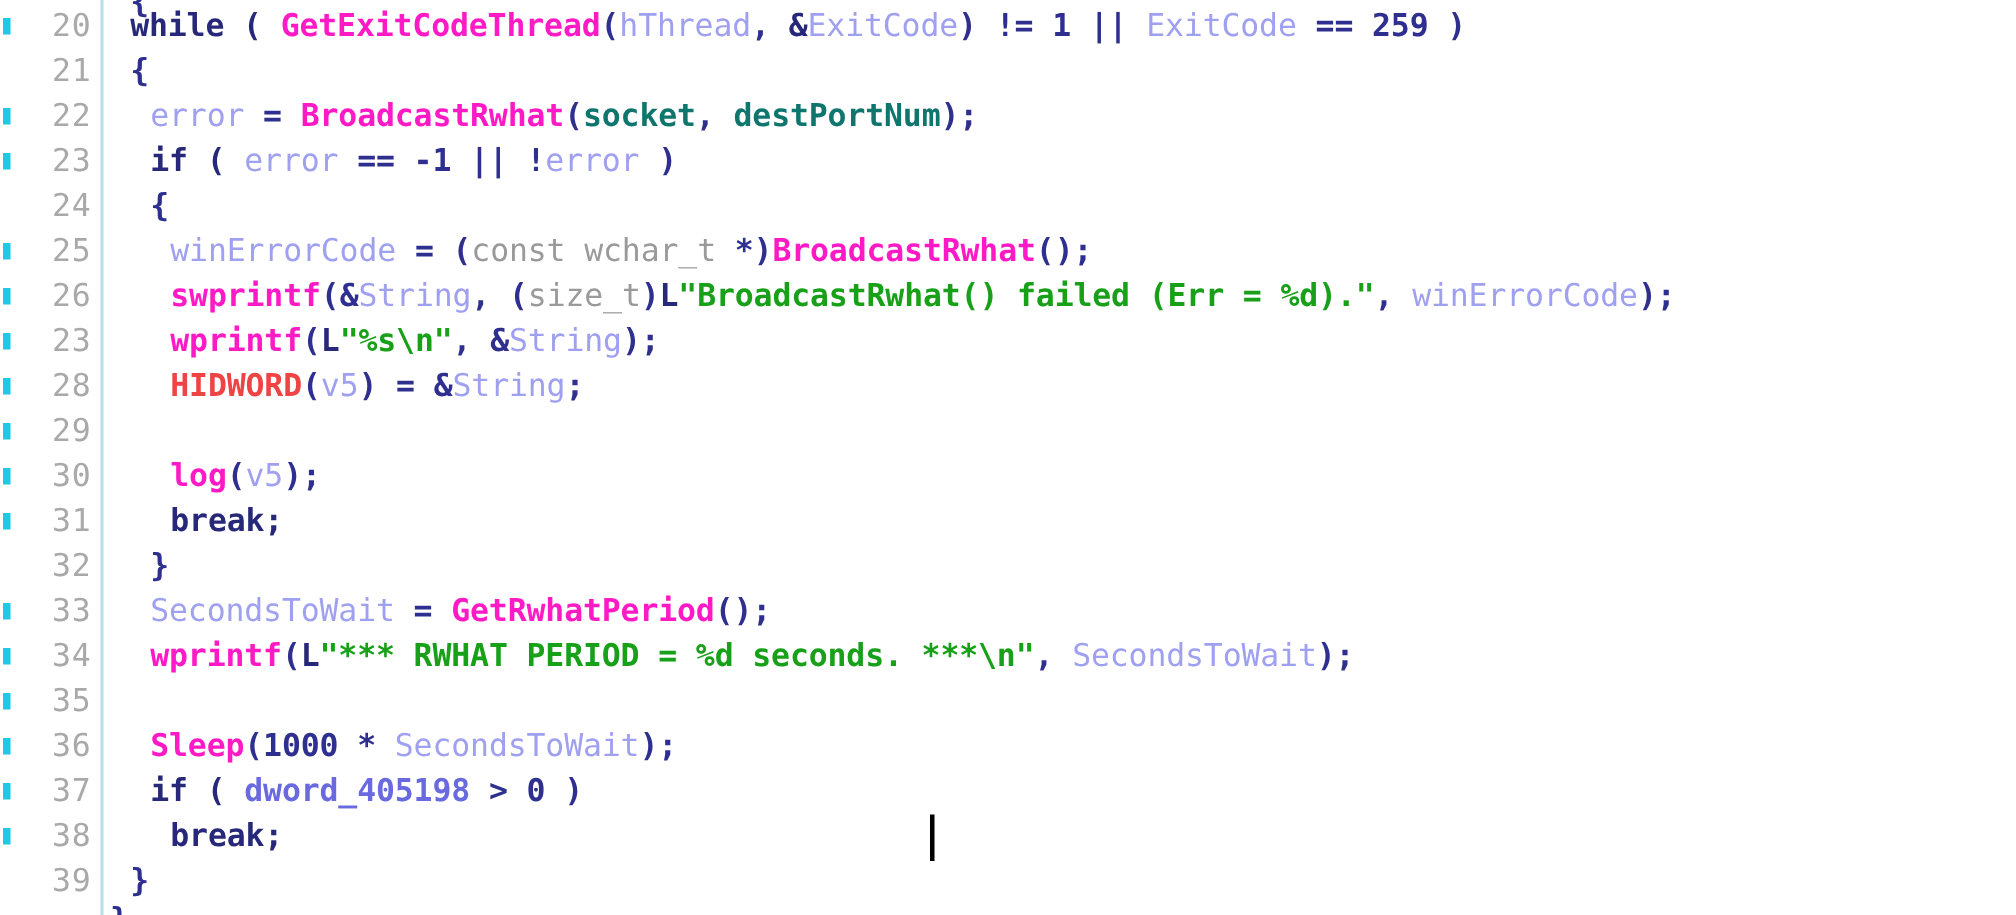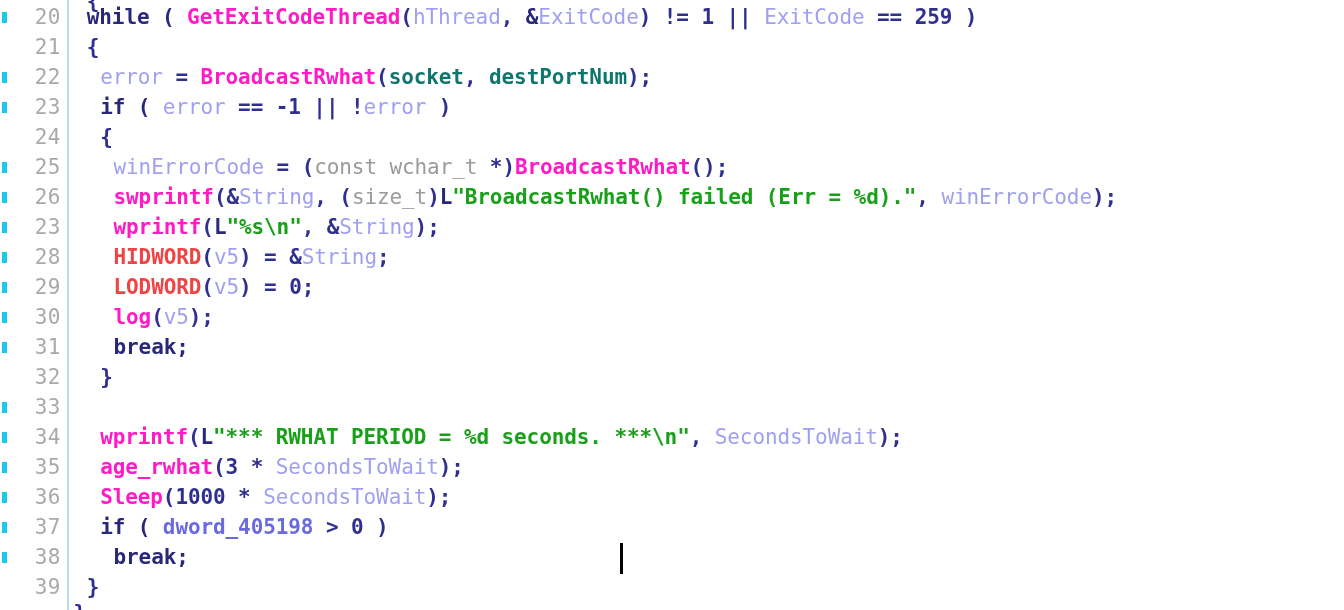--- a/index.html
+++ b/index.html
@@ -136,26 +136,25 @@
       <div class="codeline" style="top: -14px; padding-left: 26.76px;"><span class="t-punct">{</span></div>
       <div class="codeline" style="top: 2px; padding-left: 26.76px;"><span class="t-kw">while ( </span><span class="t-fn">GetExitCodeThread</span><span class="t-punct">(</span><span class="t-var">hThread</span><span class="t-punct">, </span><span class="t-kw">&amp;</span><span class="t-var">ExitCode</span><span class="t-punct">) != 1 || </span><span class="t-var">ExitCode</span><span class="t-punct"> == 259 )</span></div>
       <div class="codeline" style="top: 32px; padding-left: 26.76px;"><span class="t-punct">{</span></div>
       <div class="codeline" style="top: 62px; padding-left: 40.14px;"><span class="t-var">error</span><span class="t-punct"> = </span><span class="t-fn">BroadcastRwhat</span><span class="t-punct">(</span><span class="t-param">socket</span><span class="t-punct">, </span><span class="t-param">destPortNum</span><span class="t-punct">);</span></div>
       <div class="codeline" style="top: 92px; padding-left: 40.14px;"><span class="t-kw">if ( </span><span class="t-var">error</span><span class="t-punct"> == -1 || !</span><span class="t-var">error</span><span class="t-punct"> )</span></div>
       <div class="codeline" style="top: 122px; padding-left: 40.14px;"><span class="t-punct">{</span></div>
       <div class="codeline" style="top: 152px; padding-left: 53.52px;"><span class="t-var">winErrorCode</span><span class="t-punct"> = </span><span class="t-punct">(</span><span class="t-type">const wchar_t </span><span class="t-punct">*)</span><span class="t-fn">BroadcastRwhat</span><span class="t-punct">();</span></div>
       <div class="codeline" style="top: 182px; padding-left: 53.52px;"><span class="t-fn">swprintf</span><span class="t-punct">(&amp;</span><span class="t-var">String</span><span class="t-punct">, (</span><span class="t-type">size_t</span><span class="t-punct">)</span><span class="t-kw">L</span><span class="t-str">"BroadcastRwhat() failed (Err = %d)."</span><span class="t-punct">, </span><span class="t-var">winErrorCode</span><span class="t-punct">);</span></div>
       <div class="codeline" style="top: 212px; padding-left: 53.52px;"><span class="t-fn">wprintf</span><span class="t-punct">(</span><span class="t-kw">L</span><span class="t-str">"%s\n"</span><span class="t-punct">, &amp;</span><span class="t-var">String</span><span class="t-punct">);</span></div>
       <div class="codeline" style="top: 242px; padding-left: 53.52px;"><span class="t-macro">HIDWORD</span><span class="t-punct">(</span><span class="t-var">v5</span><span class="t-punct">) = &amp;</span><span class="t-var">String</span><span class="t-punct">;</span></div>
-      <div class="codeline" style="top: 272px; padding-left: 53.52px;"><span class="t-macro">LODWORD</span><span class="t-punct">(</span><span class="t-var">v5</span><span class="t-punct">) = 0;</span></div>
       <div class="codeline" style="top: 302px; padding-left: 53.52px;"><span class="t-fn">log</span><span class="t-punct">(</span><span class="t-var">v5</span><span class="t-punct">);</span></div>
       <div class="codeline" style="top: 332px; padding-left: 53.52px;"><span class="t-kw">break;</span></div>
       <div class="codeline" style="top: 362px; padding-left: 40.14px;"><span class="t-punct">}</span></div>
+      <div class="codeline" style="top: 392px; padding-left: 40.14px;"><span class="t-var">SecondsToWait</span><span class="t-punct"> = </span><span class="t-fn">GetRwhatPeriod</span><span class="t-punct">();</span></div>
       <div class="codeline" style="top: 422px; padding-left: 40.14px;"><span class="t-fn">wprintf</span><span class="t-punct">(</span><span class="t-kw">L</span><span class="t-str">"*** RWHAT PERIOD = %d seconds. ***\n"</span><span class="t-punct">, </span><span class="t-var">SecondsToWait</span><span class="t-punct">);</span></div>
-      <div class="codeline" style="top: 452px; padding-left: 40.14px;"><span class="t-fn">age_rwhat</span><span class="t-punct">(3 * </span><span class="t-var">SecondsToWait</span><span class="t-punct">);</span></div>
       <div class="codeline" style="top: 482px; padding-left: 40.14px;"><span class="t-fn">Sleep</span><span class="t-punct">(1000 * </span><span class="t-var">SecondsToWait</span><span class="t-punct">);</span></div>
       <div class="codeline" style="top: 512px; padding-left: 40.14px;"><span class="t-kw">if ( </span><span class="t-gvar">dword_405198</span><span class="t-punct"> &gt; 0 )</span></div>
       <div class="codeline" style="top: 542px; padding-left: 53.52px;"><span class="t-kw">break;</span></div>
       <div class="codeline" style="top: 572px; padding-left: 26.76px;"><span class="t-punct">}</span></div>
       <div class="codeline" style="top: 598px; padding-left: 13.38px;"><span class="t-punct">}</span></div>
     </div>
 
   <div id="caret" style="left: 620px; top: 543px; height: 31px; background: rgb(0, 0, 0);"></div>
 
 </div>

